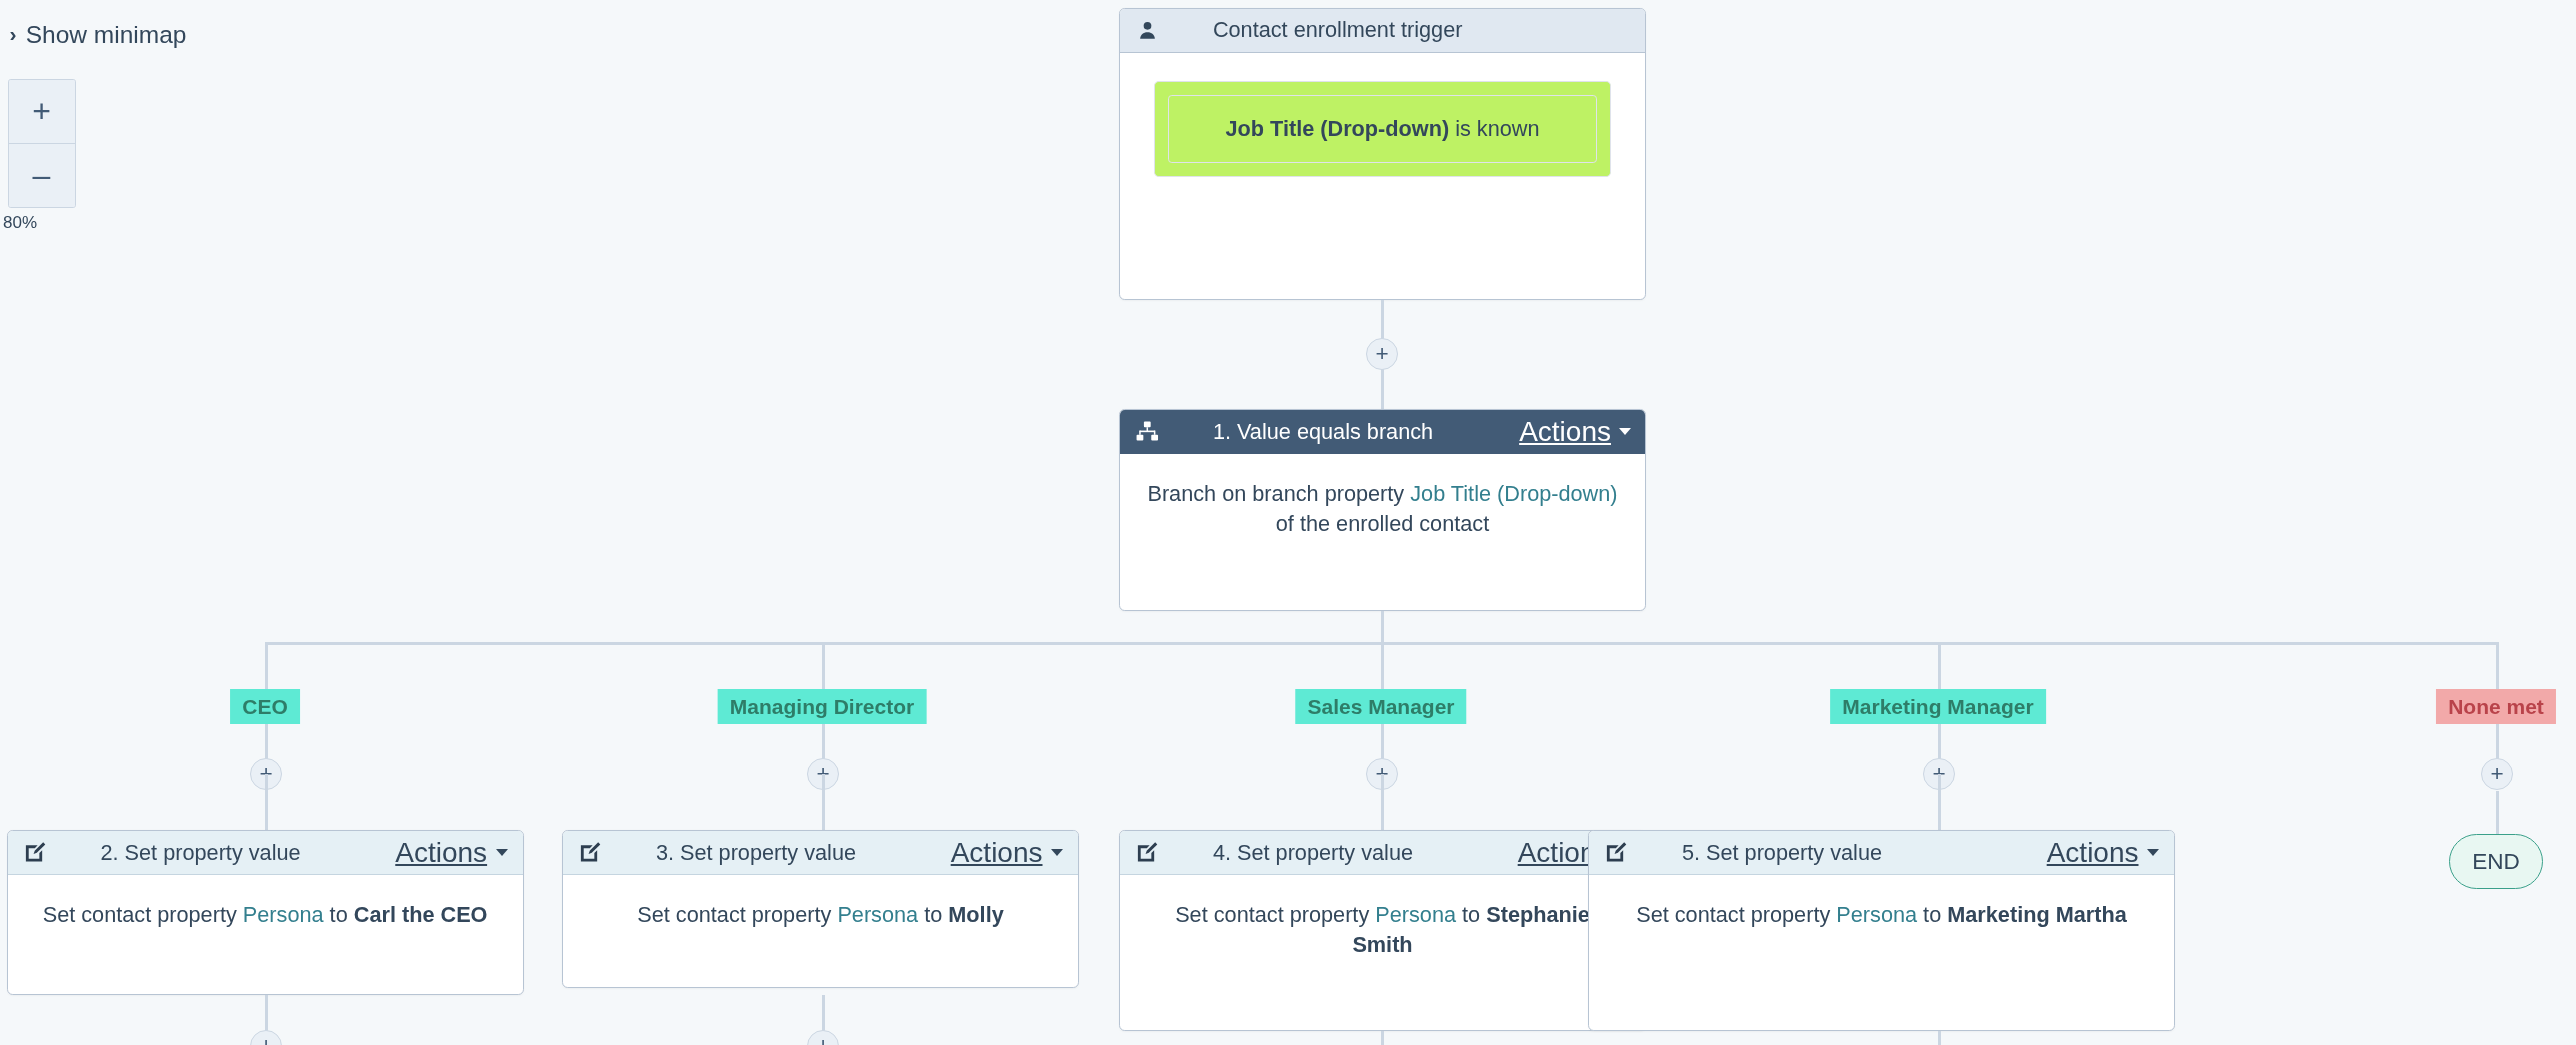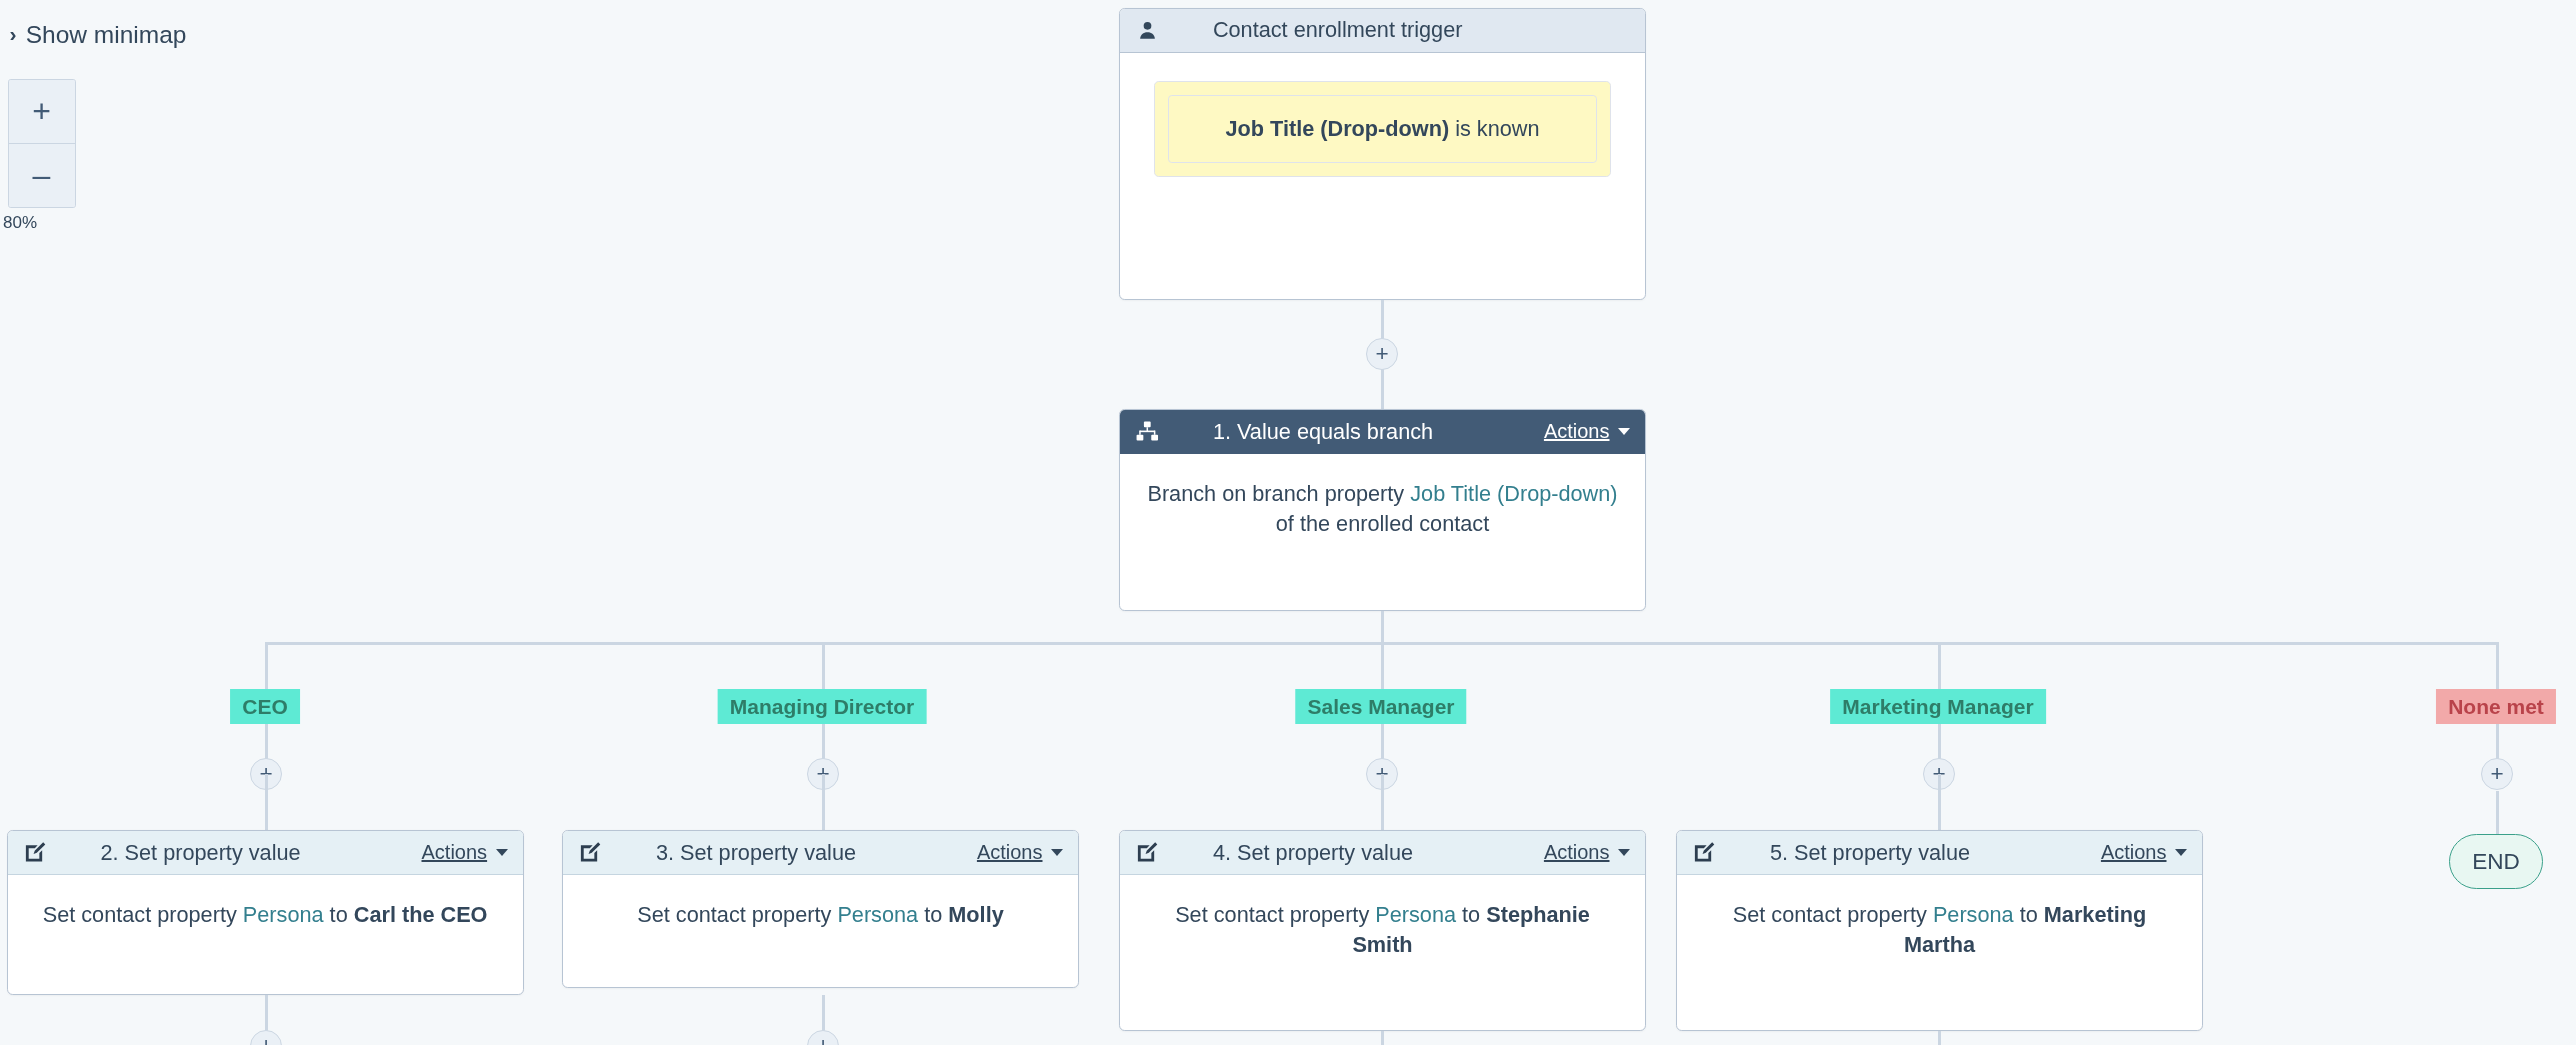--- a/index.html
+++ b/index.html
@@ -103,21 +103,21 @@
     height: 24.5px;
     margin-right: 10.4px;
     flex: 0 0 auto;
   }
   .node-head .hd-title { white-space: nowrap; }
   .node-head .hd-spacer { flex: 1 1 auto; }
   .actions {
     display: inline-flex;
     align-items: center;
     gap: 8.5px;
-    font-size: 20px;
+    font-size: 28px;
     cursor: pointer;
     white-space: nowrap;
   }
   .actions .lbl { text-decoration: underline; }
   .caret {
     width: 0; height: 0;
     border-left: 6.6px solid transparent;
     border-right: 6.6px solid transparent;
     border-top: 7.5px solid currentColor;
   }
@@ -129,21 +129,21 @@
     color: #33475b;
     border-bottom-color: #b7c4d3;
   }
   .trigger-body {
     padding: 28px 34px 43px;
   }
   .filter-group {
     border: 0.9px solid #dfe3eb;
     border-radius: 4.7px;
     padding: 13px;
-    background: #fef9c3;
+    background: #bef264;
   }
   .filter-pill {
     border: 0.9px solid #dfe3eb;
     border-radius: 3.8px;
     min-height: 68px;
     display: flex;
     align-items: center;
     justify-content: center;
     text-align: center;
     font-size: 21.7px;
@@ -420,21 +420,21 @@
         <span class="lbl">Actions</span>
         <span class="caret"></span>
       </span>
     </div>
     <div class="node-body">
       <span>Set contact property </span><span class="link">Persona</span><span> to </span><b>Stephanie Smith</b>
     </div>
   </div>
   <div class="vline" style="left:1381px; top:1031px; height:15px;"></div>
 
-  <div class="node action" style="left:1676px; top:830px; width:527px; height:201px;">
+  <div class="node action" style="left:1588px; top:830px; width:587px; height:201px;">
     <div class="node-head">
       <span class="hd-icon">
         <svg width="22.6" height="22.6" viewBox="0 0 24 24" aria-hidden="true">
           <path d="M2 4.6h12.5l-3 3H5v11.3h11.3v-6.2l3-3V21.9H2z" fill="#2d3e50"></path>
           <path d="M22.6 3.6l-2.2-2.2-9 9-1.2 3.4 3.4-1.2z" fill="#2d3e50"></path>
         </svg>
       </span>
       <span class="hd-title">5. Set property value</span>
       <span class="hd-spacer"></span>
       <span class="actions">

